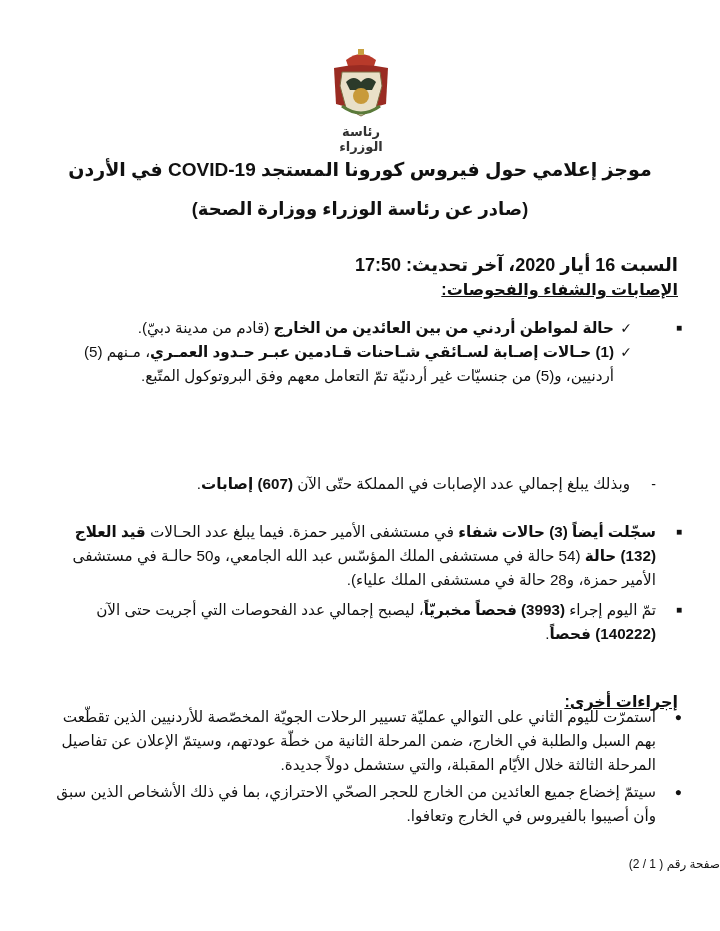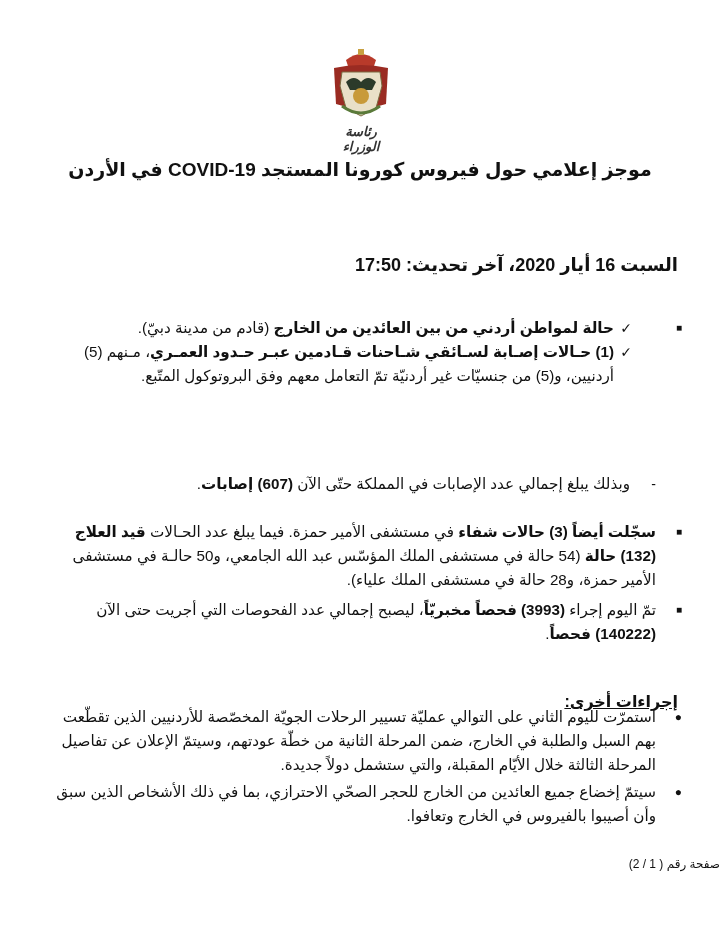--- a/index.html
+++ b/index.html
@@ -7,21 +7,21 @@
     width: 720px; height: 931px; overflow: hidden; position: relative;
     font-family: "Liberation Sans", "DejaVu Sans", sans-serif; color: #111;
   }
   .page { position: absolute; inset: 0; direction: rtl; }
   .emblem {
     position: absolute; left: 328px; top: 46px; width: 66px; height: 96px;
   }
   .emblem svg { width: 66px; height: 80px; display: block; }
   .emblem-caption {
     position: absolute; left: 0; right: 0; top: 78px; text-align: center;
-    font-size: 13px; font-weight: bold; color: #333; font-style: italic;
+    font-size: 13px; font-weight: bold; color: #333; 
   }
   .title {
     position: absolute; left: 60px; right: 60px; top: 158px;
     text-align: center; font-size: 19px; font-weight: bold;
   }
   .subtitle {
     position: absolute; left: 60px; right: 60px; top: 198px;
     text-align: center; font-size: 18px; font-weight: bold;
   }
   .dateline {
@@ -58,22 +58,24 @@
       <path d="M6 22 Q33 16 60 22 L58 58 Q33 66 8 58 Z" fill="#9a2b22"></path>
       <path d="M14 26 L52 26 L54 40 L48 62 L33 70 L18 62 L12 40 Z" fill="#e9e0c8" stroke="#7a6a40" stroke-width="1"></path>
       <path d="M18 36 Q26 28 33 36 Q40 28 48 36 L44 44 L22 44 Z" fill="#2b3a2a"></path>
       <circle cx="33" cy="50" r="8" fill="#c89a3a"></circle>
       <path d="M14 60 Q33 74 52 60" stroke="#5a7a3a" stroke-width="3" fill="none"></path>
     </svg>
     <div class="emblem-caption">رئاسة الوزراء</div>
   </div>
 
   <div class="title">موجز إعلامي حول فيروس كورونا المستجد COVID-19 في الأردن</div>
+  <div class="subtitle">(صادر عن رئاسة الوزراء ووزارة الصحة)</div>
   <div class="dateline">السبت 16 أيار 2020، آخر تحديث: 17:50</div>
 
+  <div class="section-heading" style="top:280px;">الإصابات والشفاء والفحوصات:</div>
 
   <div class="block" style="top:316px;">
     <span class="bullet">■</span>
     <div class="check-row">
       <span class="check">✓</span>
       <b>حالة لمواطن أردني من بين العائدين من الخارج</b><span> (قادم من مدينة دبيّ).</span>
     </div>
     <div class="check-row">
       <span class="check">✓</span>
       <b>(1) حـالات إصـابة لسـائقي شـاحنات قـادمين عبـر حـدود العمـري</b><span>، مـنهم (5) أردنيين، و(5) من جنسيّات غير أردنيّة تمّ التعامل معهم وفق البروتوكول المتّبع.</span>

